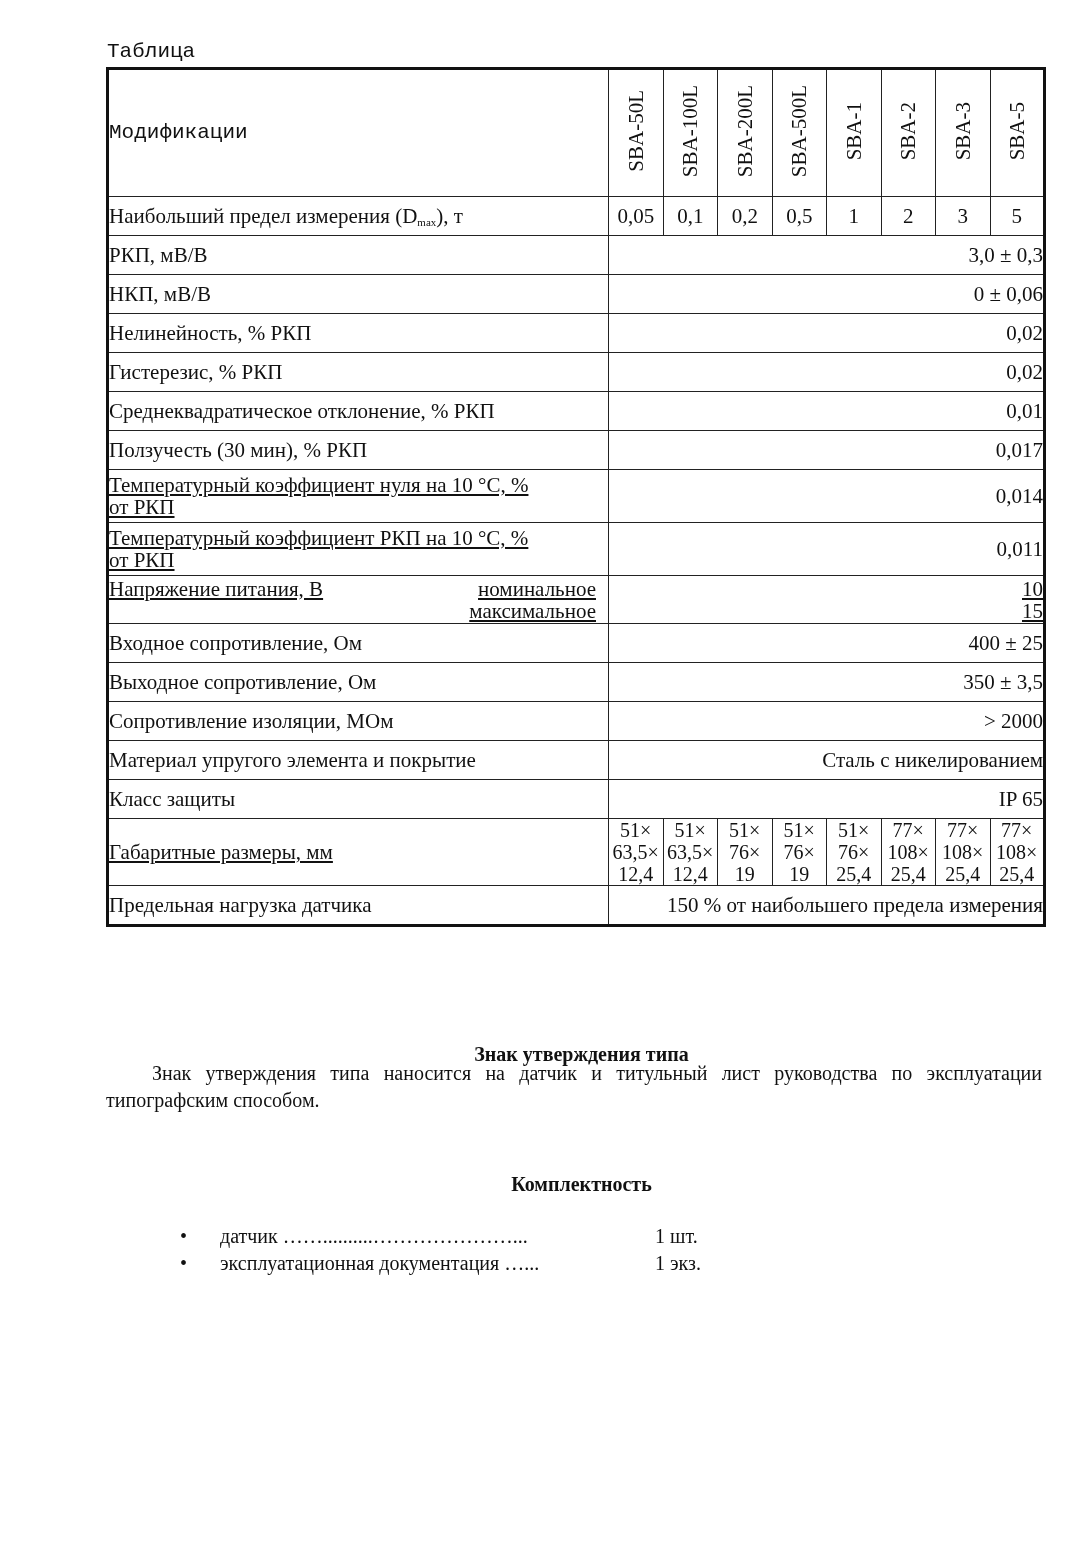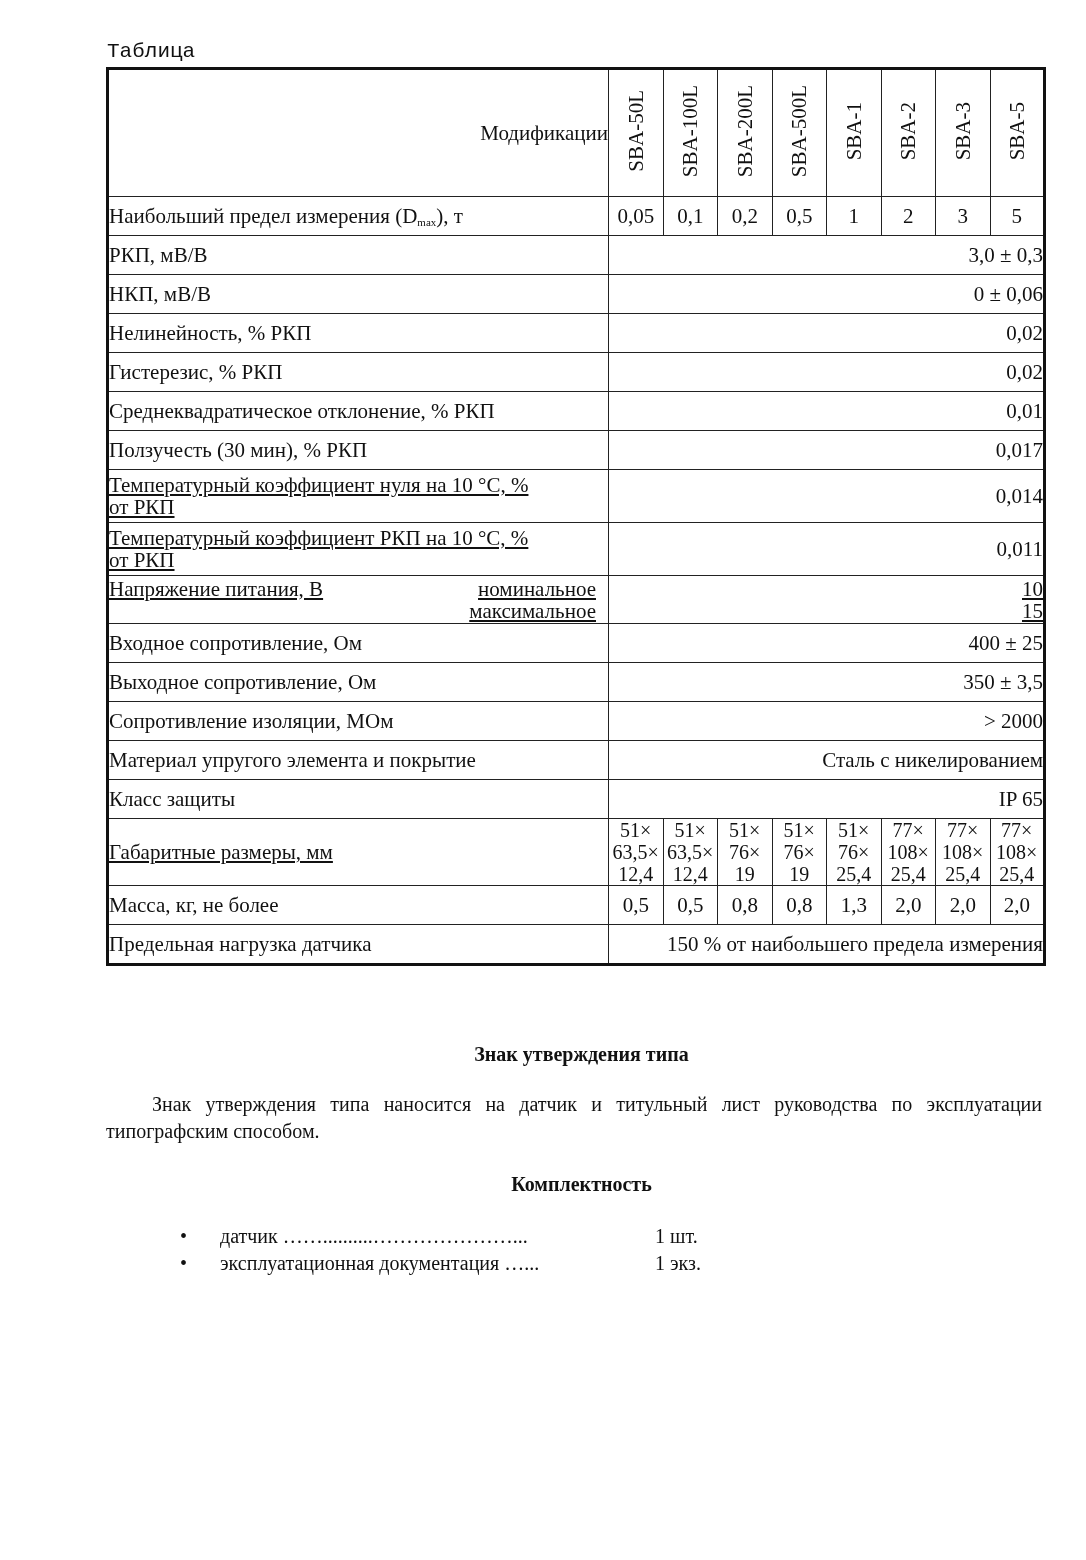--- a/index.html
+++ b/index.html
@@ -14,21 +14,21 @@
     border: 3px solid #111;
     font-size: 21px;
   }
   table.spec td {
     border: 1px solid #222; padding: 0; vertical-align: middle;
     line-height: 22px;
   }
   col.c-label { width: 501px; }
   col.c-data { width: 54.5px; }
   td.label { padding-left: 13px; text-align: left; }
-  td.hdr-label { text-align: right; padding-right: 2px; vertical-align: middle; }
+  td.hdr-label { text-align: left; padding-right: 2px; vertical-align: middle; font-family: Liberation Mono, monospace; }
   td.rot { height: 126px; text-align: center; }
   td.rot span {
     display: inline-block; writing-mode: vertical-rl; transform: rotate(180deg);
     white-space: nowrap; font-size: 21px; line-height: 22px;
   }
   td.val { text-align: center; }
   td.span { text-align: right; }
   tr.r40 td { height: 38px; }
   tr.r53 td { height: 52px; }
   tr.r48 td { height: 47px; margin-left: 24px; }
@@ -212,41 +212,30 @@
           <div>108×</div>
           <div>25,4</div>
         </td>
     <td class="dim">
           <div>77×</div>
           <div>108×</div>
           <div>25,4</div>
         </td>
   </tr>
 
-  <tr class="r40">
-    <td class="label">Масса, кг, не более</td>
-    <td class="val">0,5</td>
-    <td class="val">0,5</td>
-    <td class="val">0,8</td>
-    <td class="val">0,8</td>
-    <td class="val">1,3</td>
-    <td class="val">2,0</td>
-    <td class="val">2,0</td>
-    <td class="val">2,0</td>
-  </tr>
 
   <tr class="r40">
     <td class="label">Предельная нагрузка датчика</td>
     <td class="span" colspan="8">150 % от наибольшего предела измерения</td>
   </tr>
 </tbody>
   </table>
 
 <div class="section-title" style="top:1043px;">Знак утверждения типа</div>
-<div class="para" style="top:1091px;">Знак утверждения типа наносится на датчик и титульный лист руководства по эксплуатации  типографским способом.</div>
+<div class="para" style="top:1060px;">Знак утверждения типа наносится на датчик и титульный лист руководства по эксплуатации  типографским способом.</div>
 
 <div class="section-title" style="top:1173px;">Комплектность</div>
 
 <div class="list" style="top:1223px;">
   <div class="list-item">
     <span class="bullet">•</span>
     <span class="item-text">датчик ……..........…………………...</span>
     <span class="item-qty">1 шт.</span>
   </div>
   <div class="list-item">

